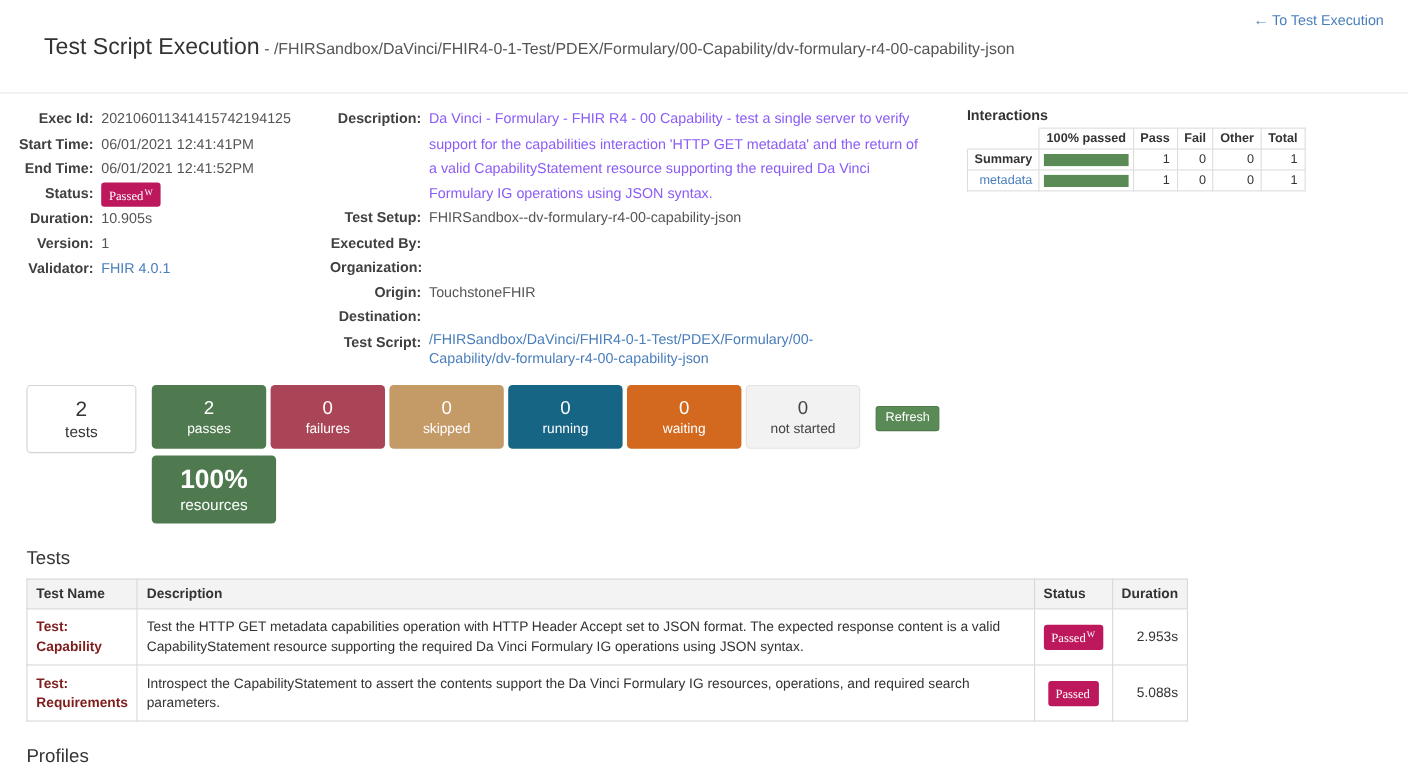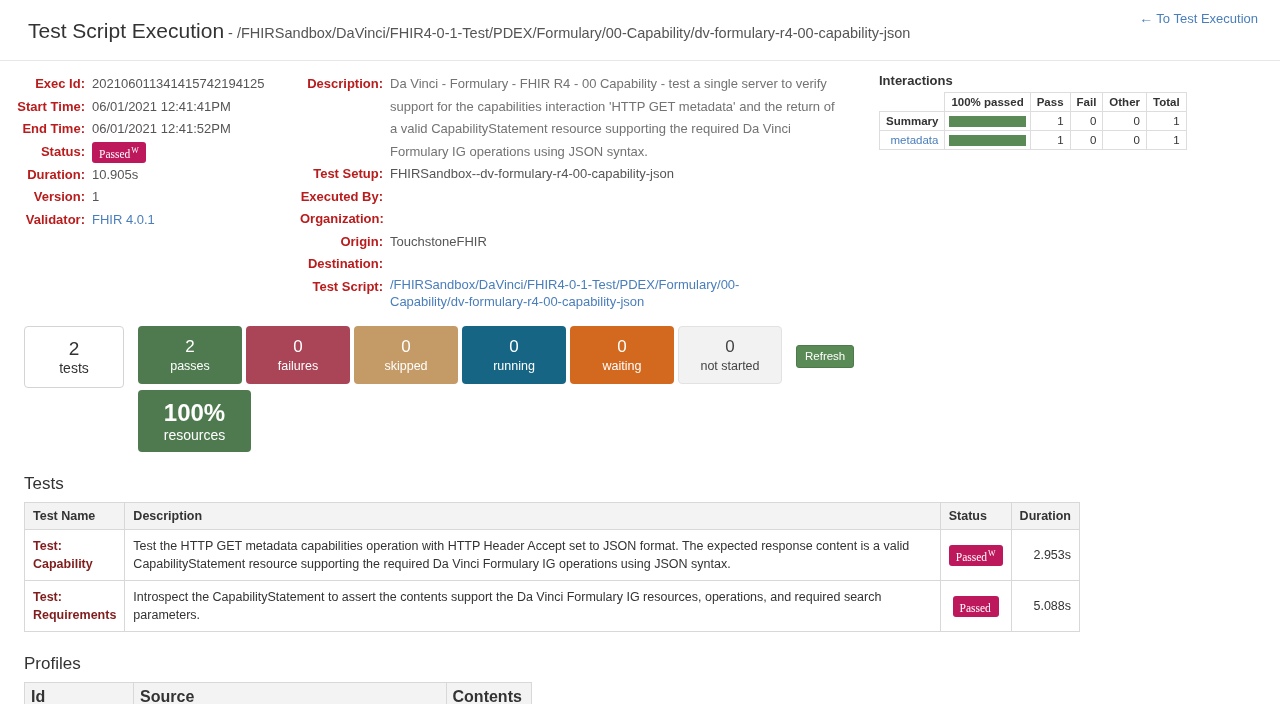--- a/index.html
+++ b/index.html
@@ -17,21 +17,21 @@
   
   .page-header {
     position: relative;
     padding: 14px 24px 10px 24px;
     border-bottom: 1px solid #e7e7e7;
   }
   .page-title {
     font-size: 21px;
     font-weight: 400;
     color: #333333;
-    margin: 4px;
+    margin: 16px;
     line-height: 26px;
     white-space: nowrap;
   }
   .page-title .title-sub {
     font-size: 14.5px;
     color: #555555;
   }
   .back-link {
     position: absolute;
     right: 22px;
@@ -52,32 +52,32 @@
   .col-right { width: 300px; padding-left: 14px; }
 
   .field-row {
     display: flex;
     font-size: 13px;
     line-height: 22.5px;
     margin-bottom: 0px;
   }
   .field-label {
     font-weight: bold;
-    color: #b91c1c;
+    color: #404040;
     text-align: right;
     padding-right: 7px;
     flex: none;
   }
   .col-left .field-label  { width: 92px; }
   .col-mid  .field-label  { width: 90px; }
   .field-value { color: #555555; }
   .field-value.link { color: #4a7ebb; }
 
   .desc-value {
-    color: #737373;
+    color: #8b5cf6;
     max-width: 450px;
     line-height: 22.5px;
   }
   .ts-link {
     color: #4a7ebb;
     max-width: 415px;
     line-height: 17px;
     display: block;
   }
 

